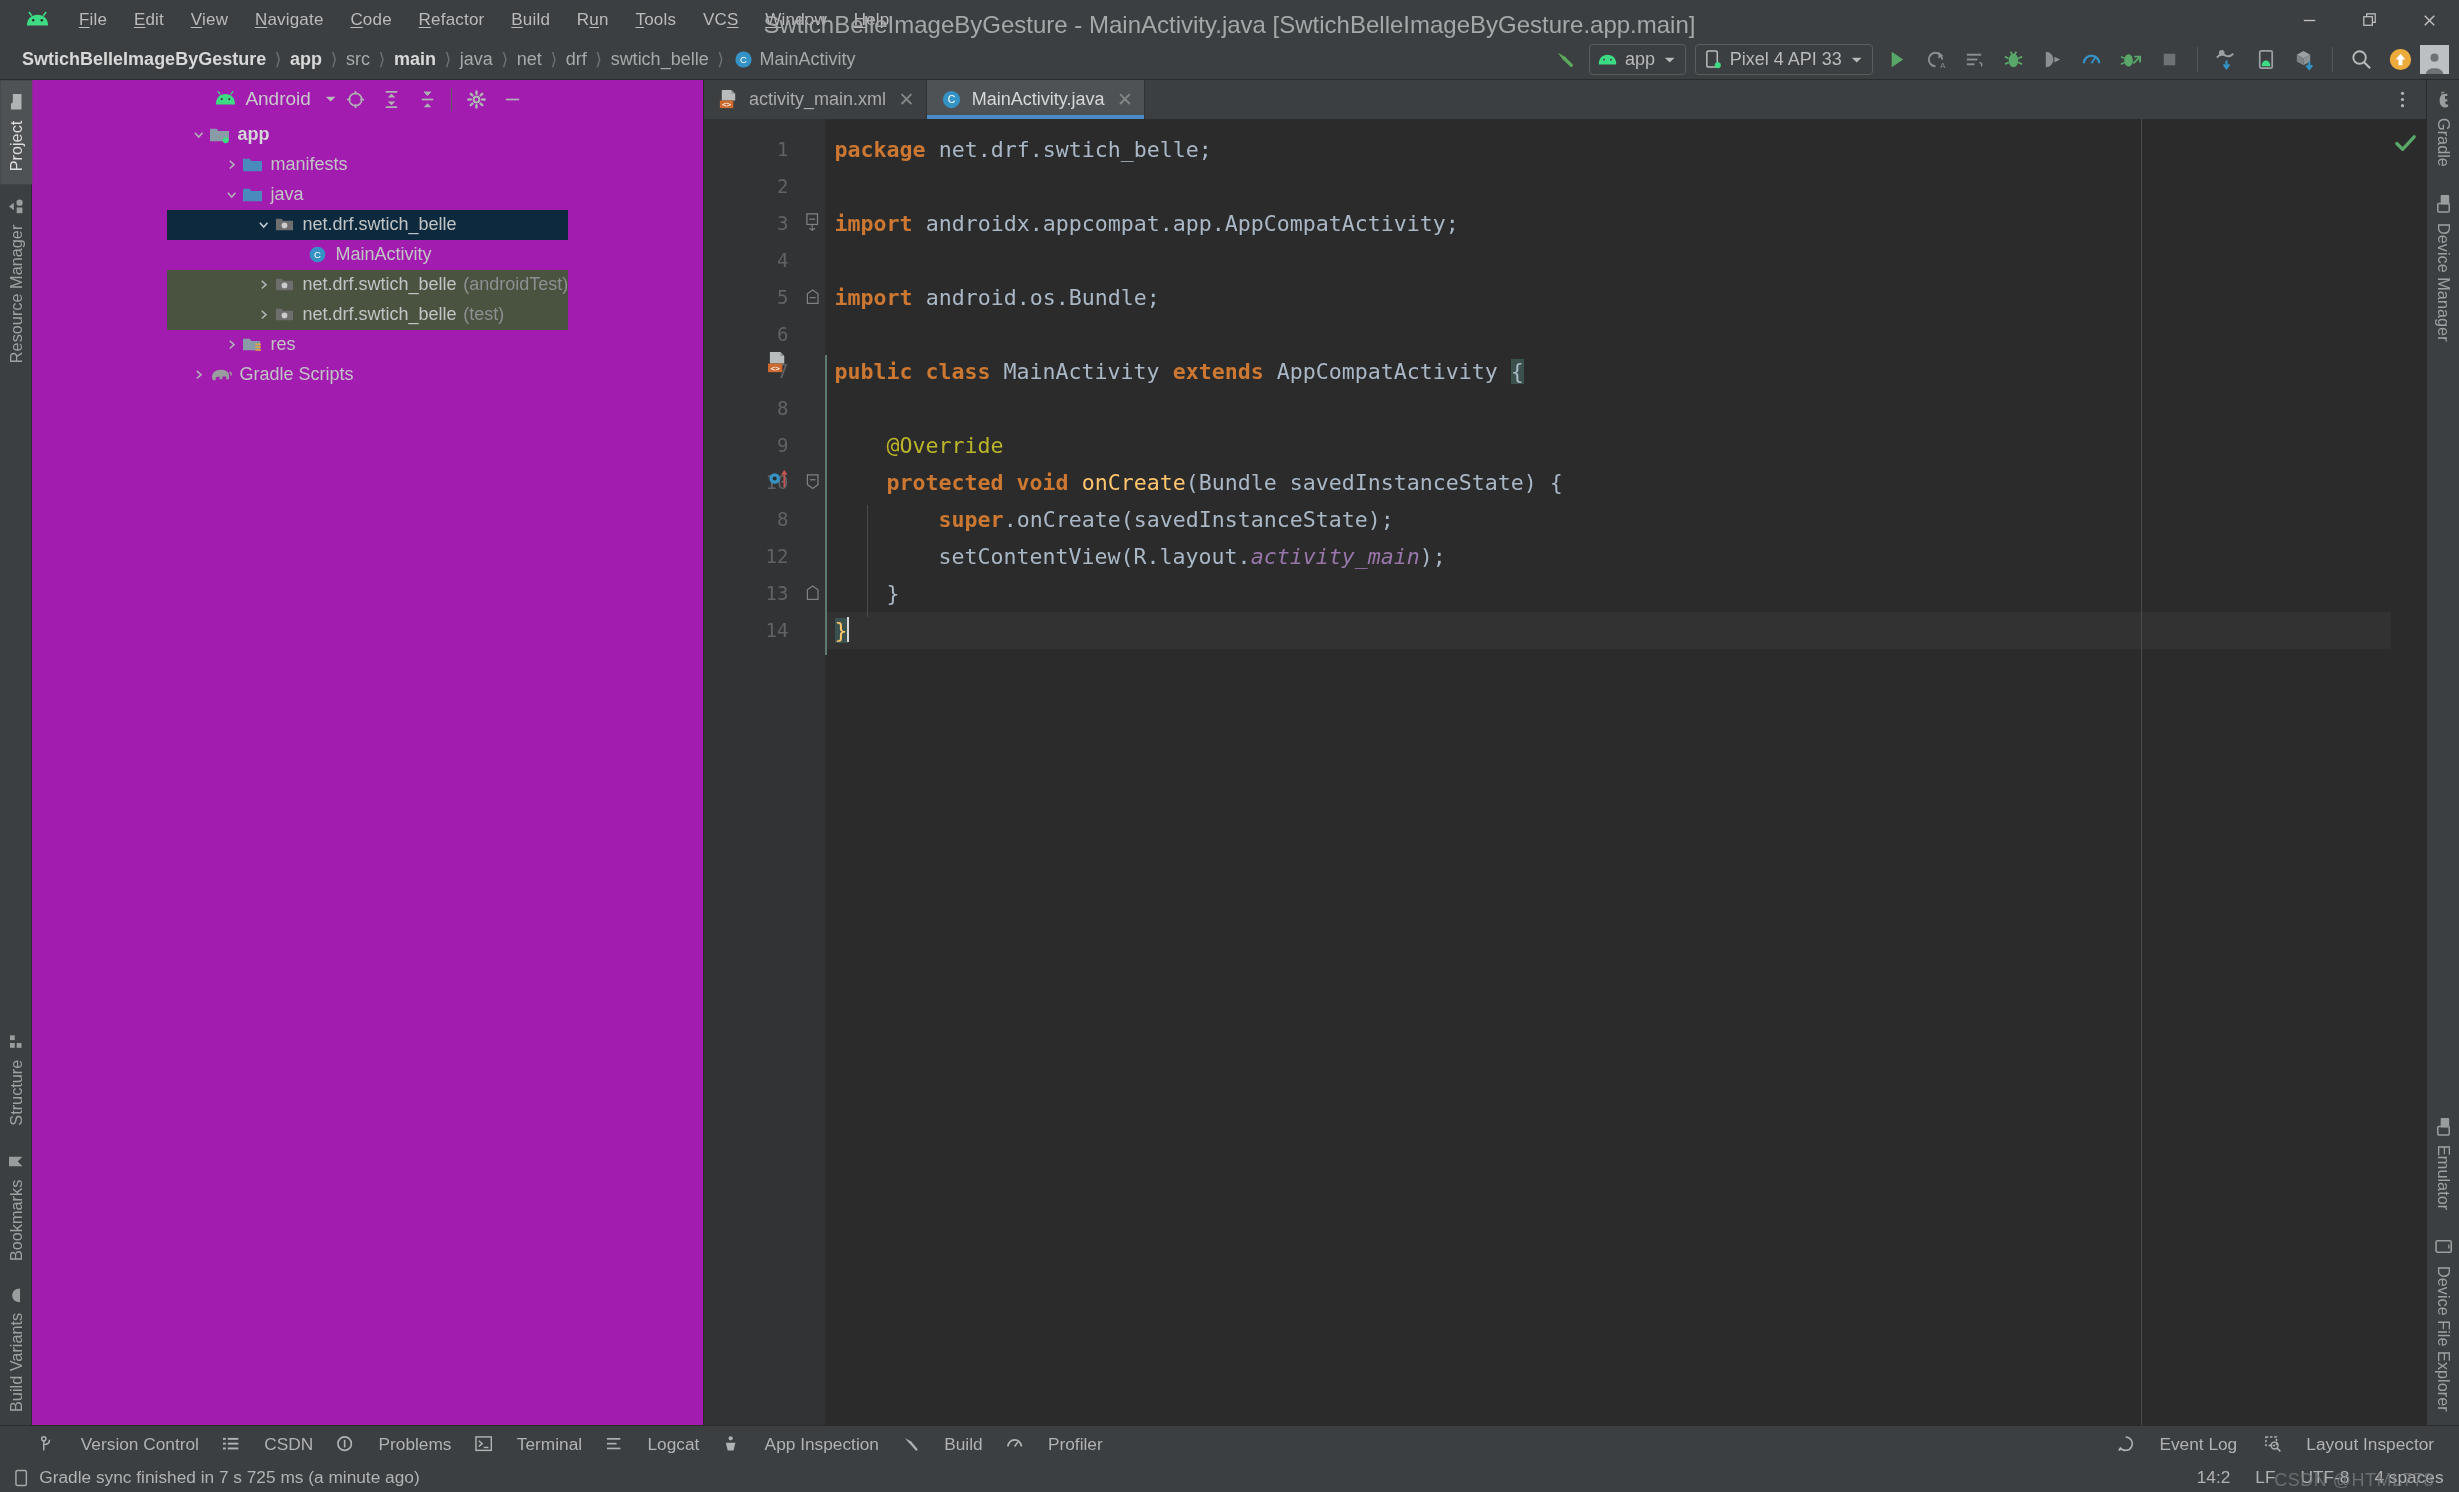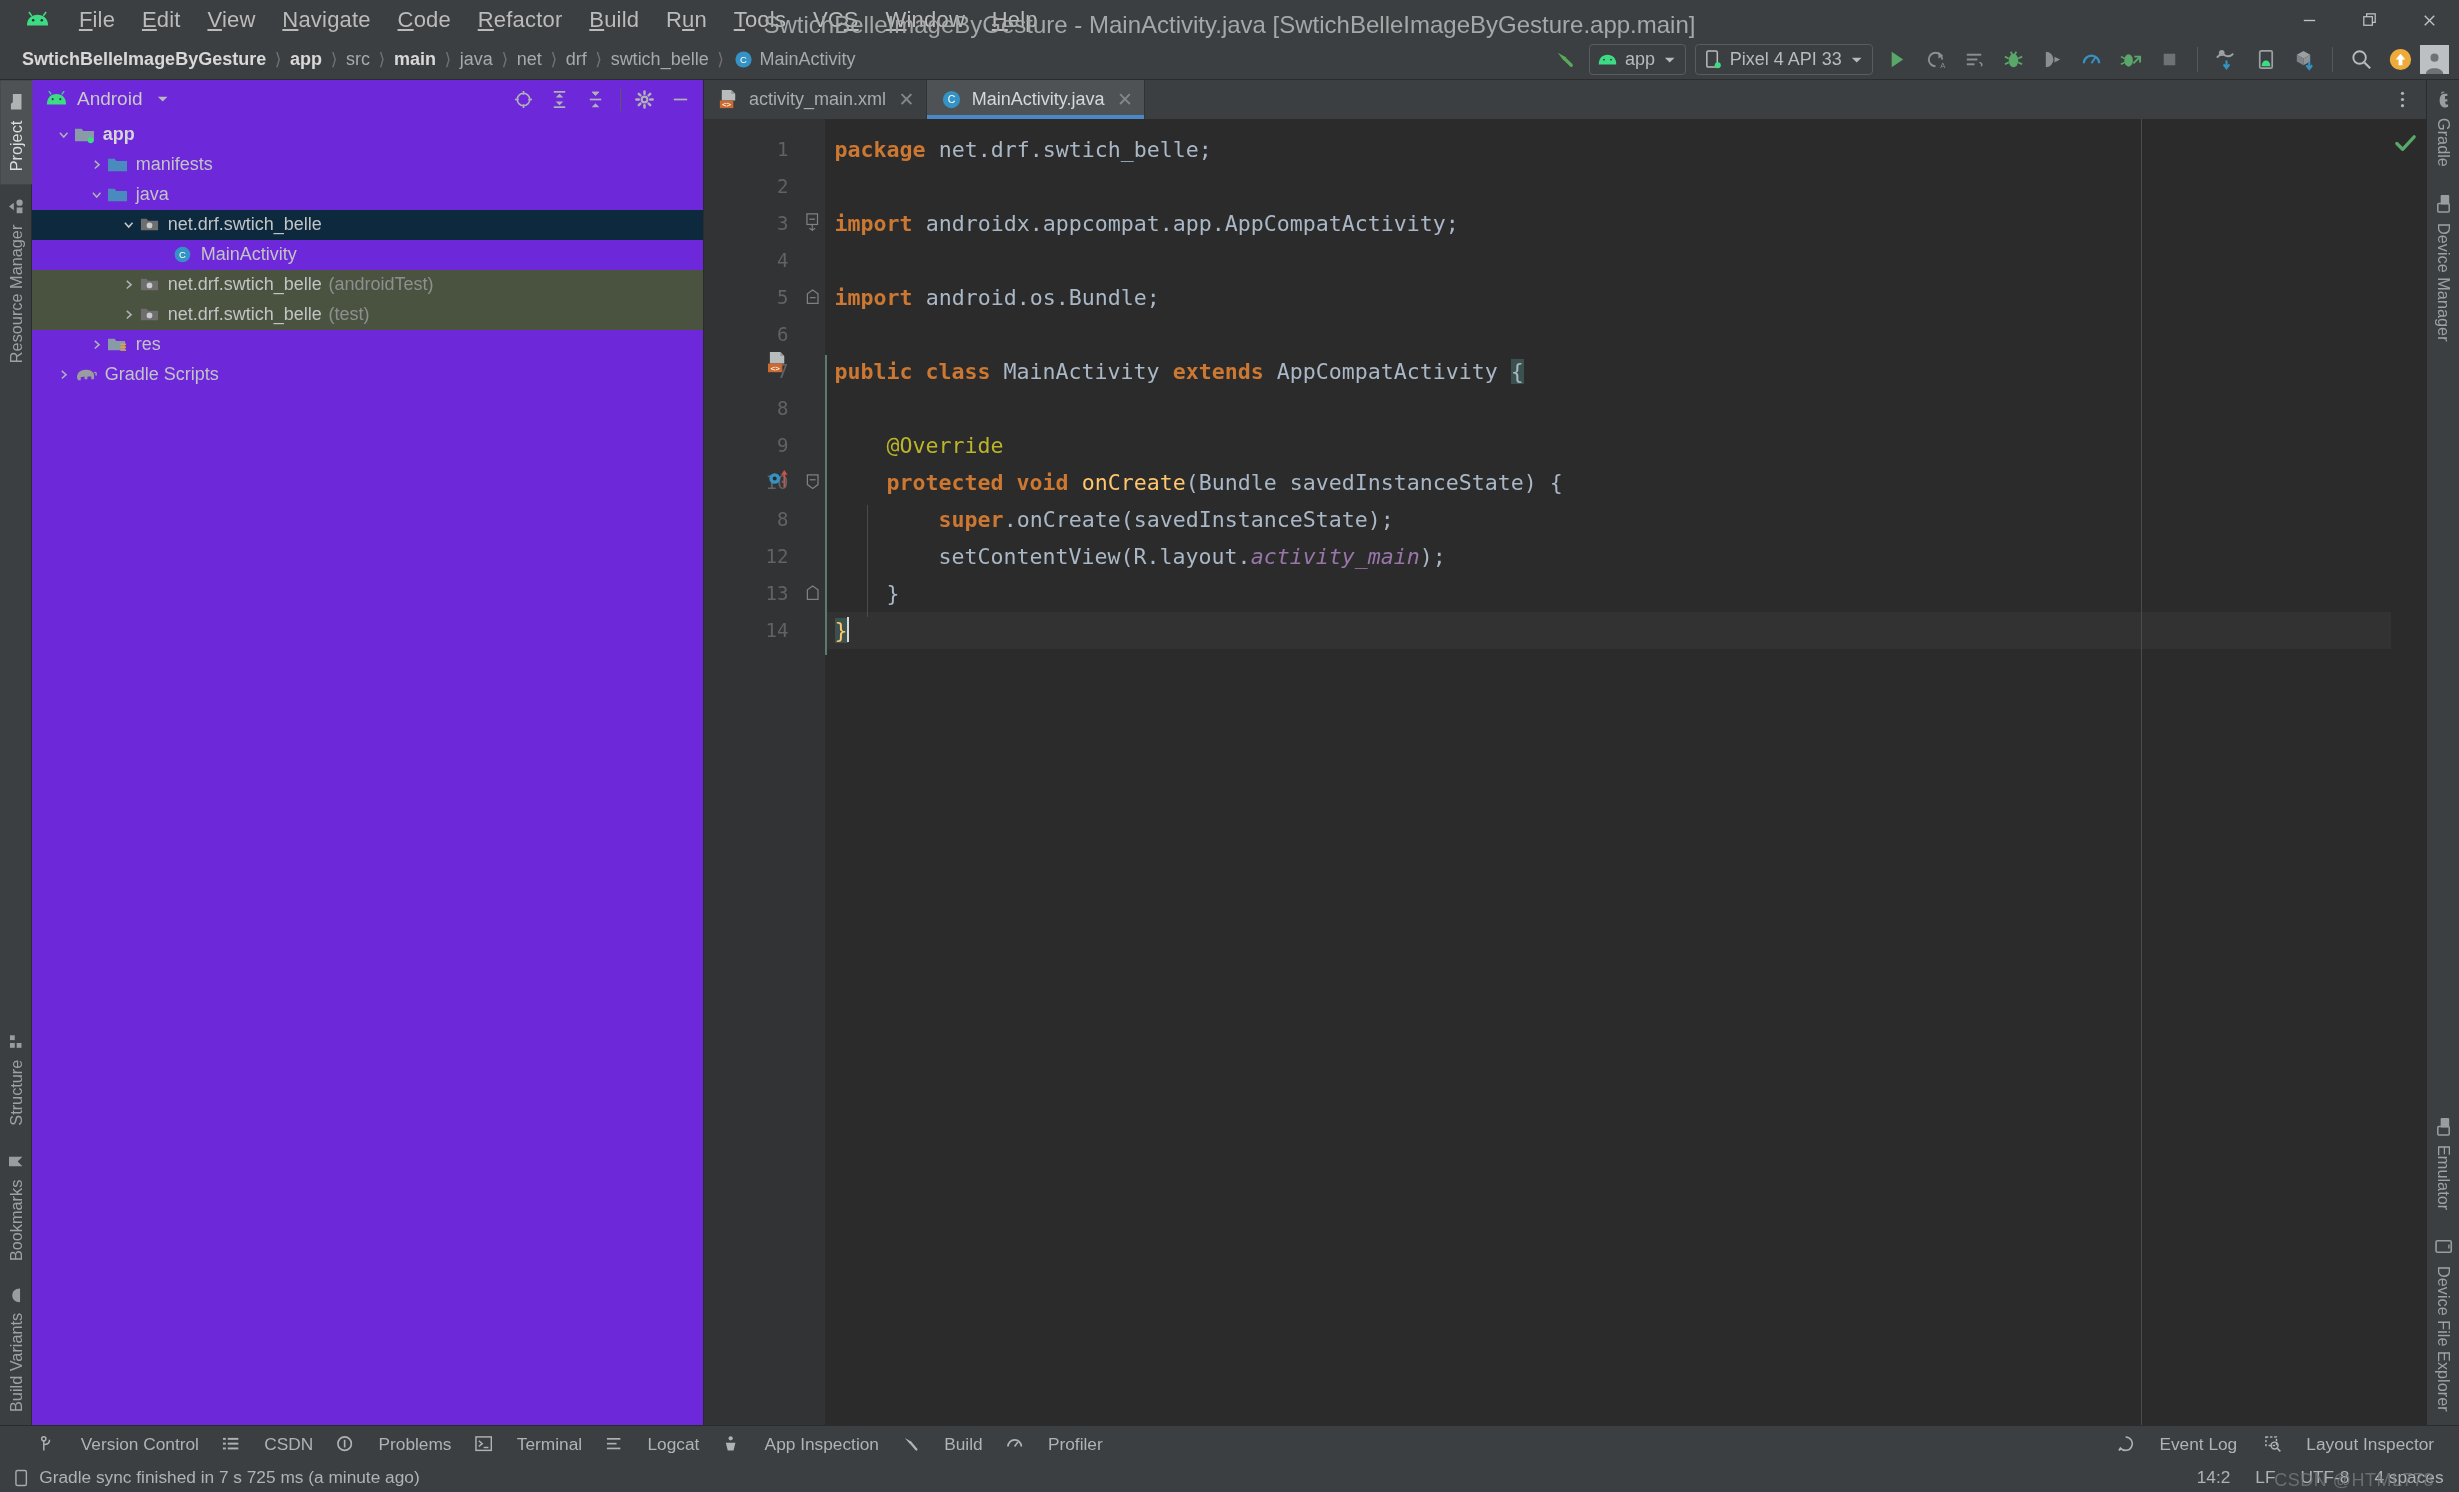--- a/index.html
+++ b/index.html
@@ -13,21 +13,21 @@
   .ide { position: relative; width: 2459px; height: 1493px; display: flex; flex-direction: column; }
 
   
   .titlebar {
     height: 40px; background: #3c3f41; display: flex; align-items: center;
     flex: 0 0 40px; position: relative;
   }
   .logo-android { width: 33px; margin-left: 21px; display: flex; align-items: center; justify-content: center; }
   .menubar { display: flex; align-items: center; margin-left: 11.5px; gap: 0px; }
   .menu-item {
-    color: #bbbbbb; font-size: 22px; padding: 3.8px 13.4px; cursor: default;
+    color: #bbbbbb; font-size: 17px; padding: 3.8px 13.4px; cursor: default;
     white-space: nowrap; letter-spacing: 0.2px;
   }
   .menu-item u { text-decoration: underline; text-underline-offset: 1.9px; }
   .win-title {
     position: absolute; left: 0; right: 0; text-align: center; top: 10.6px;
     color: #a5a8a9; font-size: 24px; pointer-events: none;
   }
   .win-buttons { margin-left: auto; display: flex; align-items: center; height: 40px; }
   .win-btn { width: 60px; height: 40px; display: flex; align-items: center; justify-content: center; }
 
@@ -65,22 +65,23 @@
     color: #9ea1a2; font-size: 16.3px; padding: 13.4px 6.7px; display: flex; align-items: center; gap: 9.6px;
     white-space: nowrap;
   }
   .vtab.rl { writing-mode: vertical-rl; transform: none; }
   .vtab.active { background: #4e5254; color: #dcdcdc; }
   .vtab .vi { transform: rotate(90deg); display: inline-flex; }
   .vtab.rl .vi { transform: rotate(-90deg); }
 
   
   .project-panel {
-    width: 672px; flex: 0 0 672px; background: #6d28d9; display: flex; flex-direction: column;
+    width: 672px; flex: 0 0 672px; background: #a21caf; display: flex; flex-direction: column;
     border-right: 1px solid #2b2b2b;
+    align-items: center;
   }
   .pp-header { height: 38px; display: flex; align-items: center; padding: 0 5.8px 0 13.4px; }
   .pp-title { color: #c8cacb; font-size: 19px; margin-left: 8.6px; }
   .pp-caret { margin-left: 12.5px; }
   .pp-actions { margin-left: auto; display: flex; align-items: center; gap: 2.9px; }
   .pp-act { width: 33px; height: 31px; display: flex; align-items: center; justify-content: center; border-radius: 2.9px; }
   .pp-divider { width: 1px; height: 23px; background: #595c5d; margin: 0 4.8px; }
 
   .tree { flex: 1 1 auto; overflow: hidden; padding-top: 1.9px; }
   .node {

